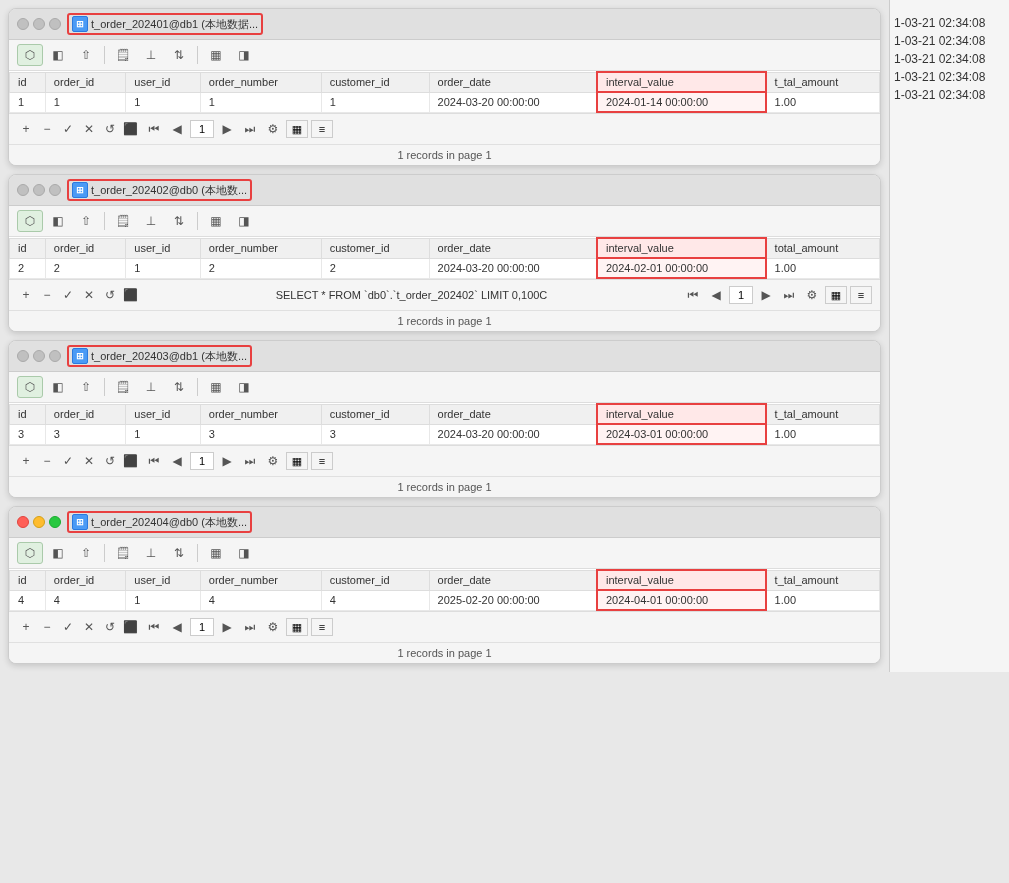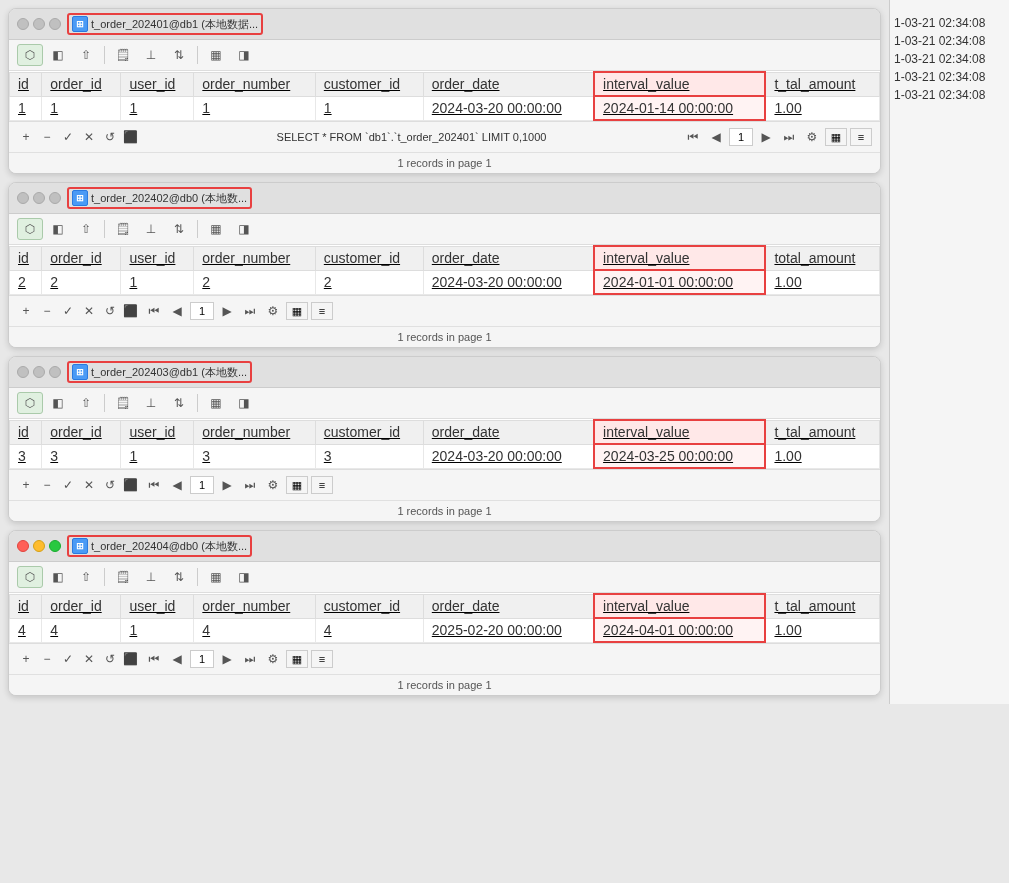--- a/index.html
+++ b/index.html
@@ -137,22 +137,21 @@
     }
 
     .data-table-container {
       overflow-x: auto;
       background: white;
     }
 
     .data-table {
       width: 100%;
       border-collapse: collapse;
-      font-size: 14px;
-      text-decoration: underline;
+      font-size: 11px;
     }
 
     .data-table th {
       background: #f0f0f0;
       border: 1px solid #ddd;
       padding: 3px 8px;
       text-align: left;
       font-weight: 500;
       color: #333;
       white-space: nowrap;
@@ -325,21 +324,20 @@
       </div>
       <div class="bottom-toolbar">
         <div class="bottom-toolbar-left">
           <button class="toolbar-btn" style="width: 18px; font-size: 12px;">+</button>
           <button class="toolbar-btn" style="width: 18px; font-size: 12px;">−</button>
           <button class="toolbar-btn" style="width: 18px; font-size: 12px;">✓</button>
           <button class="toolbar-btn" style="width: 18px; font-size: 12px;">✕</button>
           <button class="toolbar-btn" style="width: 18px; font-size: 12px;">↺</button>
           <button class="toolbar-btn" style="width: 18px; font-size: 12px;">⬛</button>
         </div>
-        <div class="sql-text">SELECT * FROM `db1`.`t_order_202401` LIMIT 0,1000</div>
         <div class="bottom-toolbar-right">
           <button class="page-nav-btn">⏮</button>
           <button class="page-nav-btn">◀</button>
           <input class="page-num-input" type="text" value="1" style="">
           <button class="page-nav-btn">▶</button>
           <button class="page-nav-btn">⏭</button>
           <button class="page-nav-btn">⚙</button>
           <button class="grid-toggle-btn">▦</button>
           <button class="grid-toggle-btn">≡</button>
         </div>
@@ -403,35 +401,36 @@
             </tr>
           </thead>
           <tbody>
             <tr>
               <td>2</td>
               <td>2</td>
               <td>1</td>
               <td>2</td>
               <td>2</td>
               <td>2024-03-20 00:00:00</td>
-              <td class="col-highlight">2024-01-01 00:00:00</td>
+              <td class="col-highlight">2024-02-01 00:00:00</td>
               <td>1.00</td>
             </tr>
           </tbody>
         </table>
       </div>
       <div class="bottom-toolbar">
         <div class="bottom-toolbar-left">
           <button class="toolbar-btn" style="width: 18px; font-size: 12px;">+</button>
           <button class="toolbar-btn" style="width: 18px; font-size: 12px;">−</button>
           <button class="toolbar-btn" style="width: 18px; font-size: 12px;">✓</button>
           <button class="toolbar-btn" style="width: 18px; font-size: 12px;">✕</button>
           <button class="toolbar-btn" style="width: 18px; font-size: 12px;">↺</button>
           <button class="toolbar-btn" style="width: 18px; font-size: 12px;">⬛</button>
         </div>
+        <div class="sql-text">SELECT * FROM `db0`.`t_order_202402` LIMIT 0,100C</div>
         <div class="bottom-toolbar-right">
           <button class="page-nav-btn">⏮</button>
           <button class="page-nav-btn">◀</button>
           <input class="page-num-input" type="text" value="1" style="">
           <button class="page-nav-btn">▶</button>
           <button class="page-nav-btn">⏭</button>
           <button class="page-nav-btn">⚙</button>
           <button class="grid-toggle-btn">▦</button>
           <button class="grid-toggle-btn">≡</button>
         </div>
@@ -495,21 +494,21 @@
             </tr>
           </thead>
           <tbody>
             <tr>
               <td>3</td>
               <td>3</td>
               <td>1</td>
               <td>3</td>
               <td>3</td>
               <td>2024-03-20 00:00:00</td>
-              <td class="col-highlight">2024-03-25 00:00:00</td>
+              <td class="col-highlight">2024-03-01 00:00:00</td>
               <td>1.00</td>
             </tr>
           </tbody>
         </table>
       </div>
       <div class="bottom-toolbar">
         <div class="bottom-toolbar-left">
           <button class="toolbar-btn" style="width: 18px; font-size: 12px;">+</button>
           <button class="toolbar-btn" style="width: 18px; font-size: 12px;">−</button>
           <button class="toolbar-btn" style="width: 18px; font-size: 12px;">✓</button>

